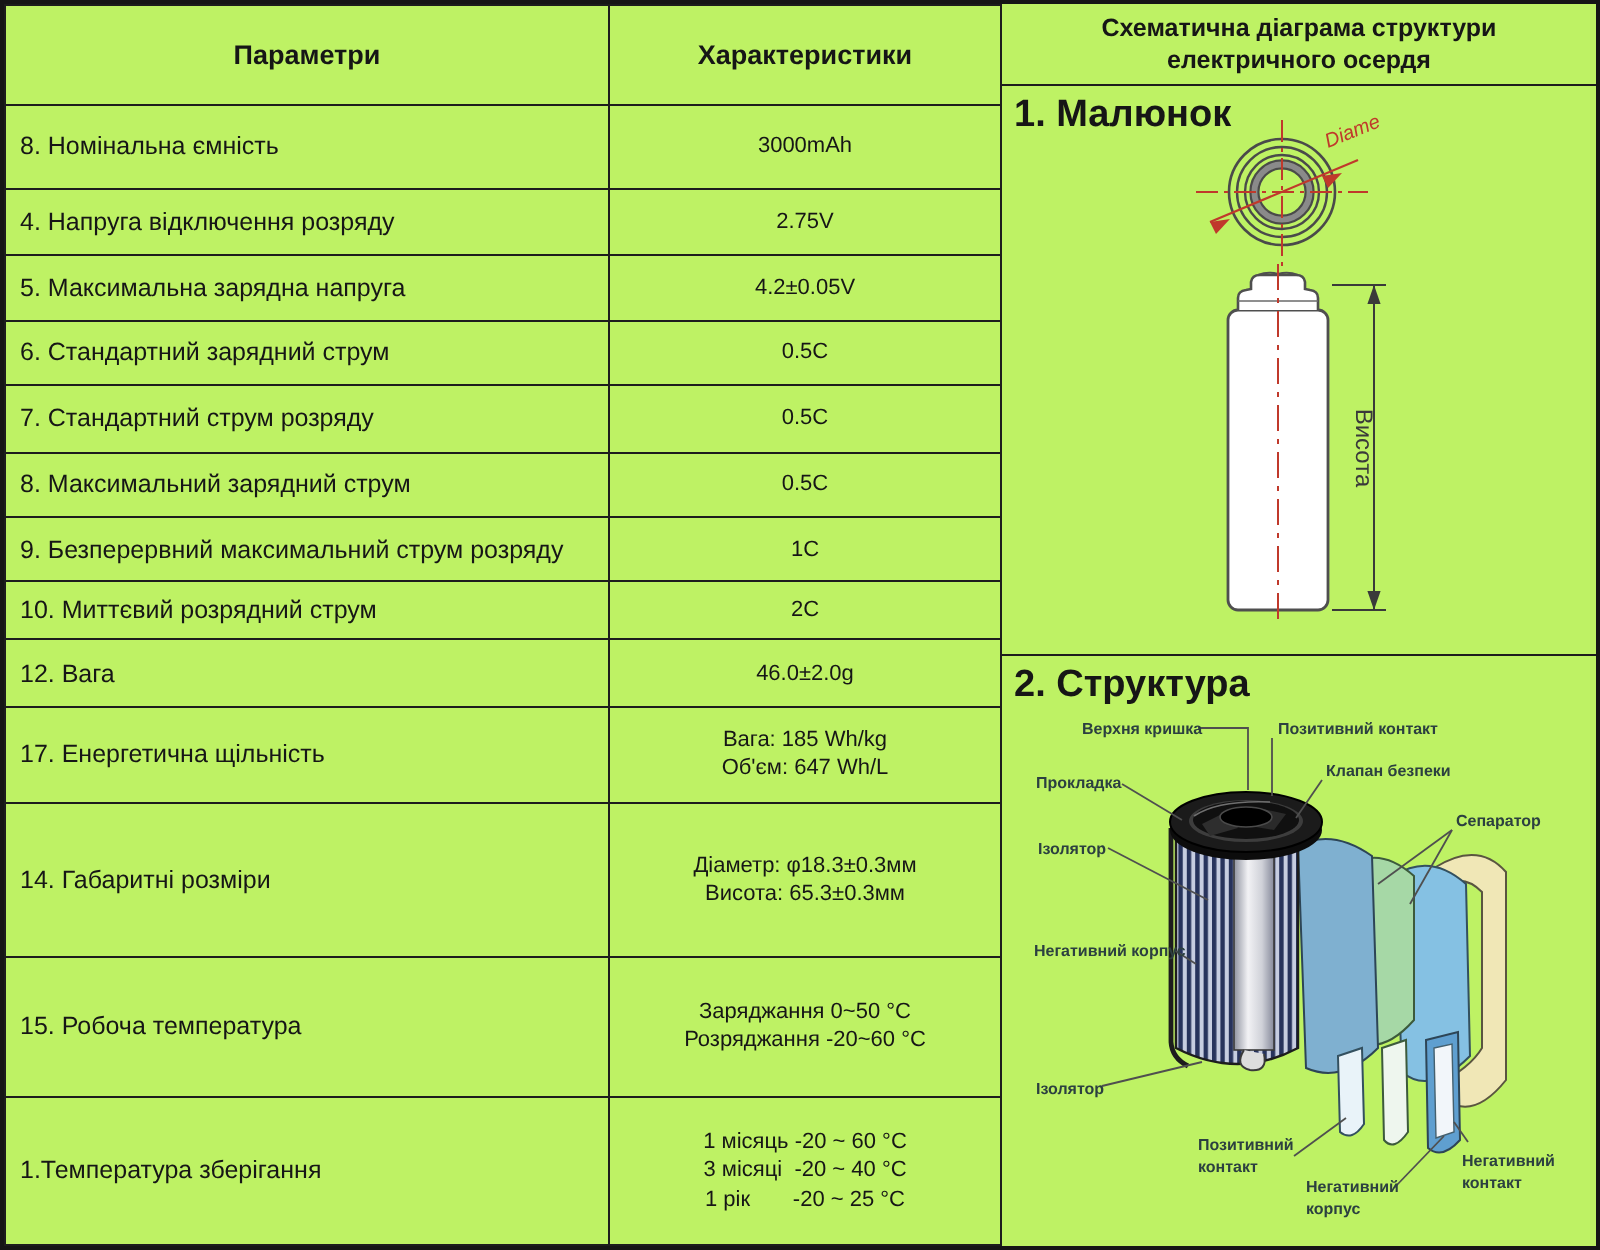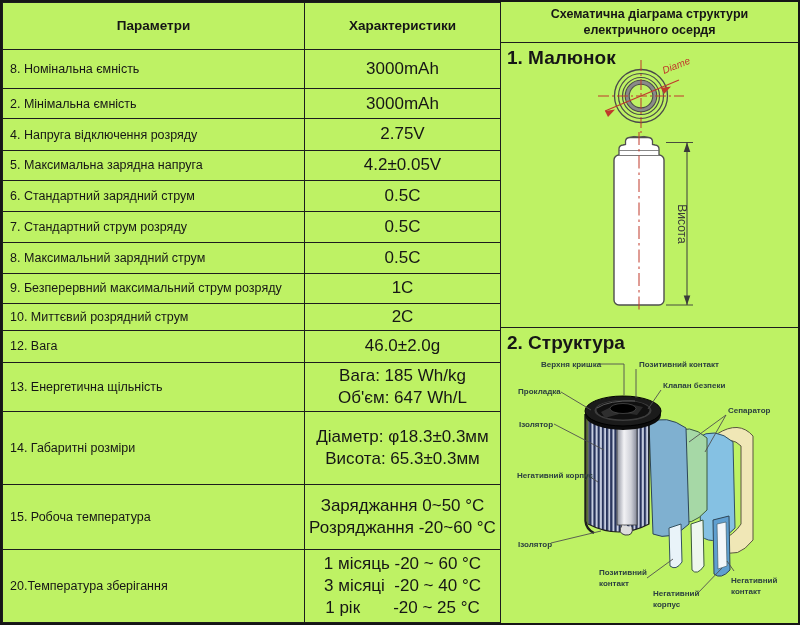--- a/index.html
+++ b/index.html
@@ -10,21 +10,21 @@
     display: flex;
     background: #bef264;
     font-family: "Liberation Sans", sans-serif;
     color: #161616;
     overflow: hidden;
   }
   table.spec { border-collapse: collapse; width: 498px; table-layout: fixed; }
   table.spec td, table.spec th { border: 1.5px solid #1d1d1d; vertical-align: middle; }
   table.spec th { font-size: 13.5px; font-weight: bold; text-align: center; }
   td.param { padding-left: 7px; font-size: 12.5px; text-align: left; }
-  td.value { text-align: center; font-size: 17px; }
+  td.value { text-align: center; font-size: 11px; }
   td.value div { white-space: pre; line-height: 1.3; }
   .right-panel { width: 300px; display: flex; flex-direction: column; border-left: 0; }
   .panel-header {
     height: 41px; border-bottom: 1.5px solid #1d1d1d;
     display: flex; flex-direction: column; justify-content: center; align-items: center;
     font-weight: bold; font-size: 12.5px; line-height: 1.3; text-align: center;
   }
   .panel-sec1 { height: 285px; border-bottom: 1.5px solid #1d1d1d; position: relative; }
   .panel-sec2 { flex: 1; position: relative; text-decoration: underline; }
   .sec-title { position: absolute; top: 4px; left: 6px; font-weight: bold; font-size: 19px; z-index: 2; }
@@ -48,26 +48,20 @@
       <th>Параметри</th>
       <th>Характеристики</th>
     </tr>
     <tr style="height:36px">
       <td class="param">8. Номінальна ємність</td>
       <td class="value">
             <div>3000mAh</div>
             <div></div>
           </td>
     </tr>
-    <tr style="height:28px">
-      <td class="param">2. Мінімальна ємність</td>
-      <td class="value">
-            <div>3000mAh</div>
-          </td>
-    </tr>
     <tr style="height:29px">
       <td class="param">4. Напруга відключення розряду</td>
       <td class="value">
             <div>2.75V</div>
           </td>
     </tr>
     <tr style="height:28px">
       <td class="param">5. Максимальна зарядна напруга</td>
       <td class="value">
             <div>4.2±0.05V</div>
@@ -103,42 +97,42 @@
             <div>2C</div>
           </td>
     </tr>
     <tr style="height:29px">
       <td class="param">12. Вага</td>
       <td class="value">
             <div>46.0±2.0g</div>
           </td>
     </tr>
     <tr style="height:41px">
-      <td class="param">13. Енергетична щільність</td>
+      <td class="param">17. Енергетична щільність</td>
       <td class="value">
             <div>Вага: 185 Wh/kg</div>
             <div>Об'єм: 647 Wh/L</div>
           </td>
     </tr>
     <tr style="height:67px">
       <td class="param">14. Габаритні розміри</td>
       <td class="value">
             <div>Діаметр: φ18.3±0.3мм</div>
             <div>Висота: 65.3±0.3мм</div>
           </td>
     </tr>
     <tr style="height:60px">
       <td class="param">15. Робоча температура</td>
       <td class="value">
             <div>Заряджання 0~50 °C</div>
             <div>Розряджання -20~60 °C</div>
           </td>
     </tr>
     <tr style="height:64px">
-      <td class="param">20.Температура зберігання</td>
+      <td class="param">1.Температура зберігання</td>
       <td class="value">
             <div>1 місяць -20 ~ 60 °C</div>
             <div>3 місяці  -20 ~ 40 °C</div>
             <div>1 рік       -20 ~ 25 °C</div>
           </td>
     </tr>
   </tbody>
     </table>
 
   <div class="right-panel">

